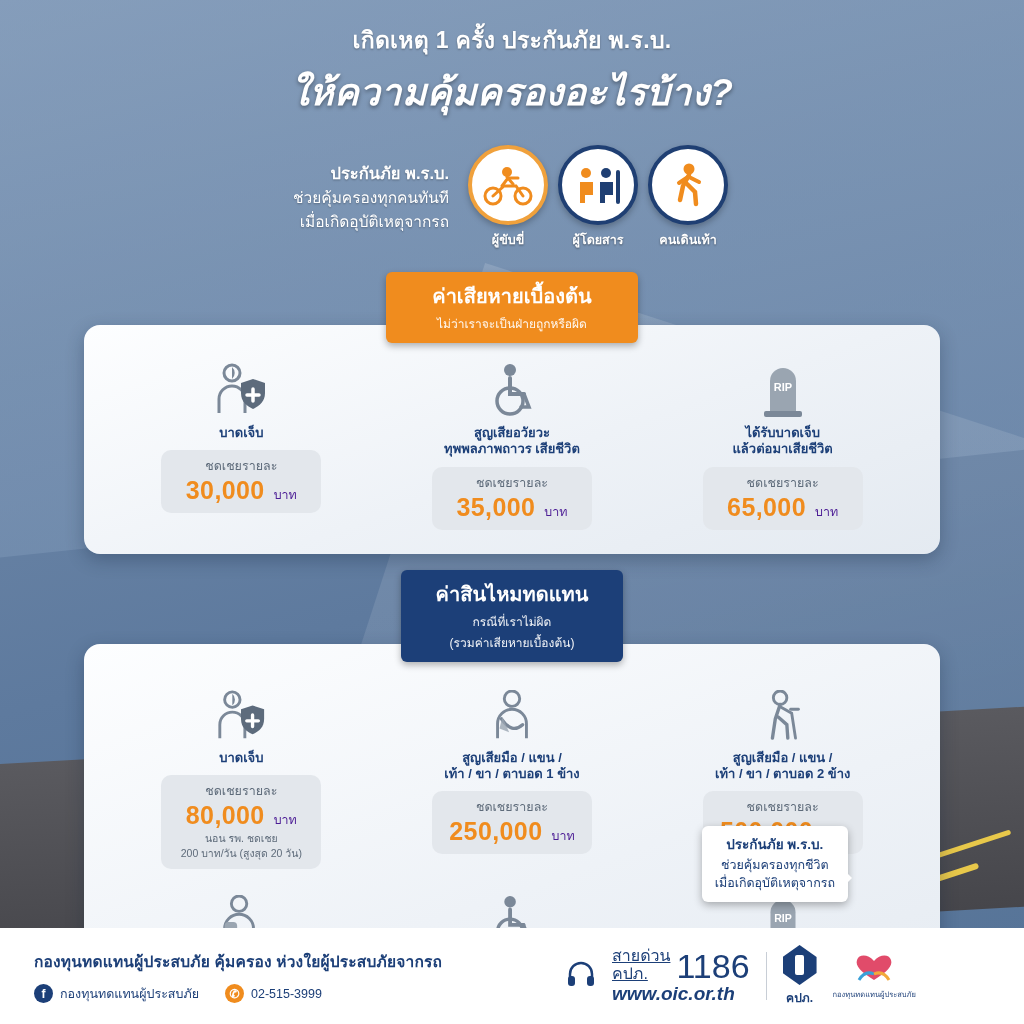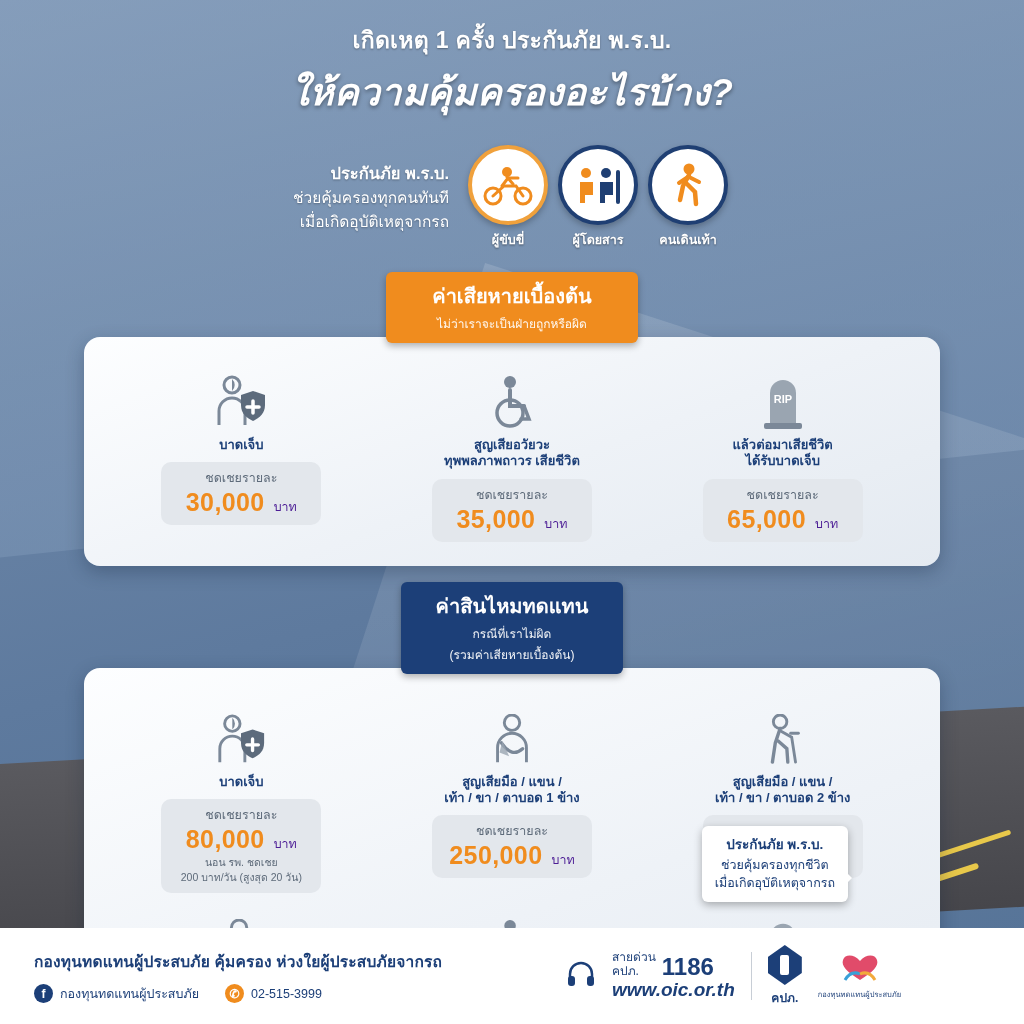--- a/index.html
+++ b/index.html
@@ -78,21 +78,21 @@
     margin: 0 auto; box-shadow: 0 3px 6px rgba(0,0,0,.25);
   }
   .persona.blue .disc { border-color: #1f3f73; }
   .persona-label {
     margin-top: 5px; color: #ffffff; font-size: 12.5px; font-weight: bold;
     text-shadow: 0 1px 2px rgba(0,0,0,.45);
   }
 
   
   .banner {
-    position: relative; z-index: 6; margin: 12px auto;
+    position: relative; z-index: 6; margin: 0 auto;
     width: 248px; padding: 8px 10px 10px;
     border-radius: 6px; text-align: center;
     box-shadow: 0 3px 7px rgba(0,0,0,.3);
   }
   .banner.orange { background: #f08c1e; width: 252px; }
   .banner.navy   { background: #1c3f78; width: 222px; }
   .banner .t1 { color: #ffffff; font-size: 20px; font-weight: bold; }
   .banner .t2 { color: #ffffff; font-size: 12px; margin-top: 2px; opacity: .95; }
 
   
@@ -153,22 +153,22 @@
   .foot-contacts { display: flex; gap: 26px; margin-top: 10px; align-items: center; }
   .contact { display: flex; align-items: center; gap: 7px; color: #1c3f78; font-size: 12.5px; }
   .cicon {
     width: 19px; height: 19px; border-radius: 50%; background: #1c3f78;
     color: #fff; font-size: 12px; display: flex; align-items: center; justify-content: center;
     font-weight: bold;
   }
   .cicon.orange { background: #f08c1e; }
   .footer-right { display: flex; align-items: center; gap: 16px; margin-left: 6px; }
   .hotline { text-align: left; }
-  .hotline .small { color: #1c3f78; font-size: 12px; line-height: 1.15; }
-  .hotline .big { color: #1c3f78; font-size: 24px; font-weight: bold; line-height: 1; }
+  .hotline .small { color: #1c3f78; font-size: 16px; line-height: 1.15; text-decoration: underline; }
+  .hotline .big { color: #1c3f78; font-size: 34px; font-weight: normal; line-height: 1; }
   .hotline .url { color: #1c3f78; font-size: 19px; font-weight: bold; font-style: italic; margin-top: 0; }
   .divider { width: 1px; height: 48px; background: #c8ced6; }
   .logo-oic { text-align: center; }
   .logo-oic .mark {
     width: 34px; height: 40px; margin: 0 auto;
     background: #1c3f78;
     clip-path: polygon(50% 0%, 100% 30%, 100% 70%, 50% 100%, 0% 70%, 0% 30%);
     display: flex; align-items: center; justify-content: center;
   }
   .logo-oic .mark i { display: block; width: 9px; height: 20px; background: #fff; border-radius: 2px; font-style: normal; }
@@ -297,22 +297,22 @@
 
       <div class="cell">
         <div class="icon-box">
           <svg width="52" height="54" viewBox="0 0 52 54" aria-hidden="true">
             <path d="M13 50 V18 a13 13 0 0 1 26 0 v32 z" fill="#9aa5b1"></path>
             <rect x="7" y="48" width="38" height="6" rx="2" fill="#7b8898"></rect>
             <text x="26" y="28" font-size="11" fill="#ffffff" text-anchor="middle" font-family="Liberation Sans, sans-serif" font-weight="bold">RIP</text>
           </svg>
         </div>
         <div class="cell-title">
+          <div>ได้รับบาดเจ็บ</div>
           <div>แล้วต่อมาเสียชีวิต</div>
-          <div>ได้รับบาดเจ็บ</div>
         </div>
         <div class="amount-pill">
           <div class="lbl">ชดเชยรายละ</div>
           <div>
             <span class="num">65,000</span><span class="unit">บาท</span>
           </div>
         </div>
       </div>
 
     </div>

